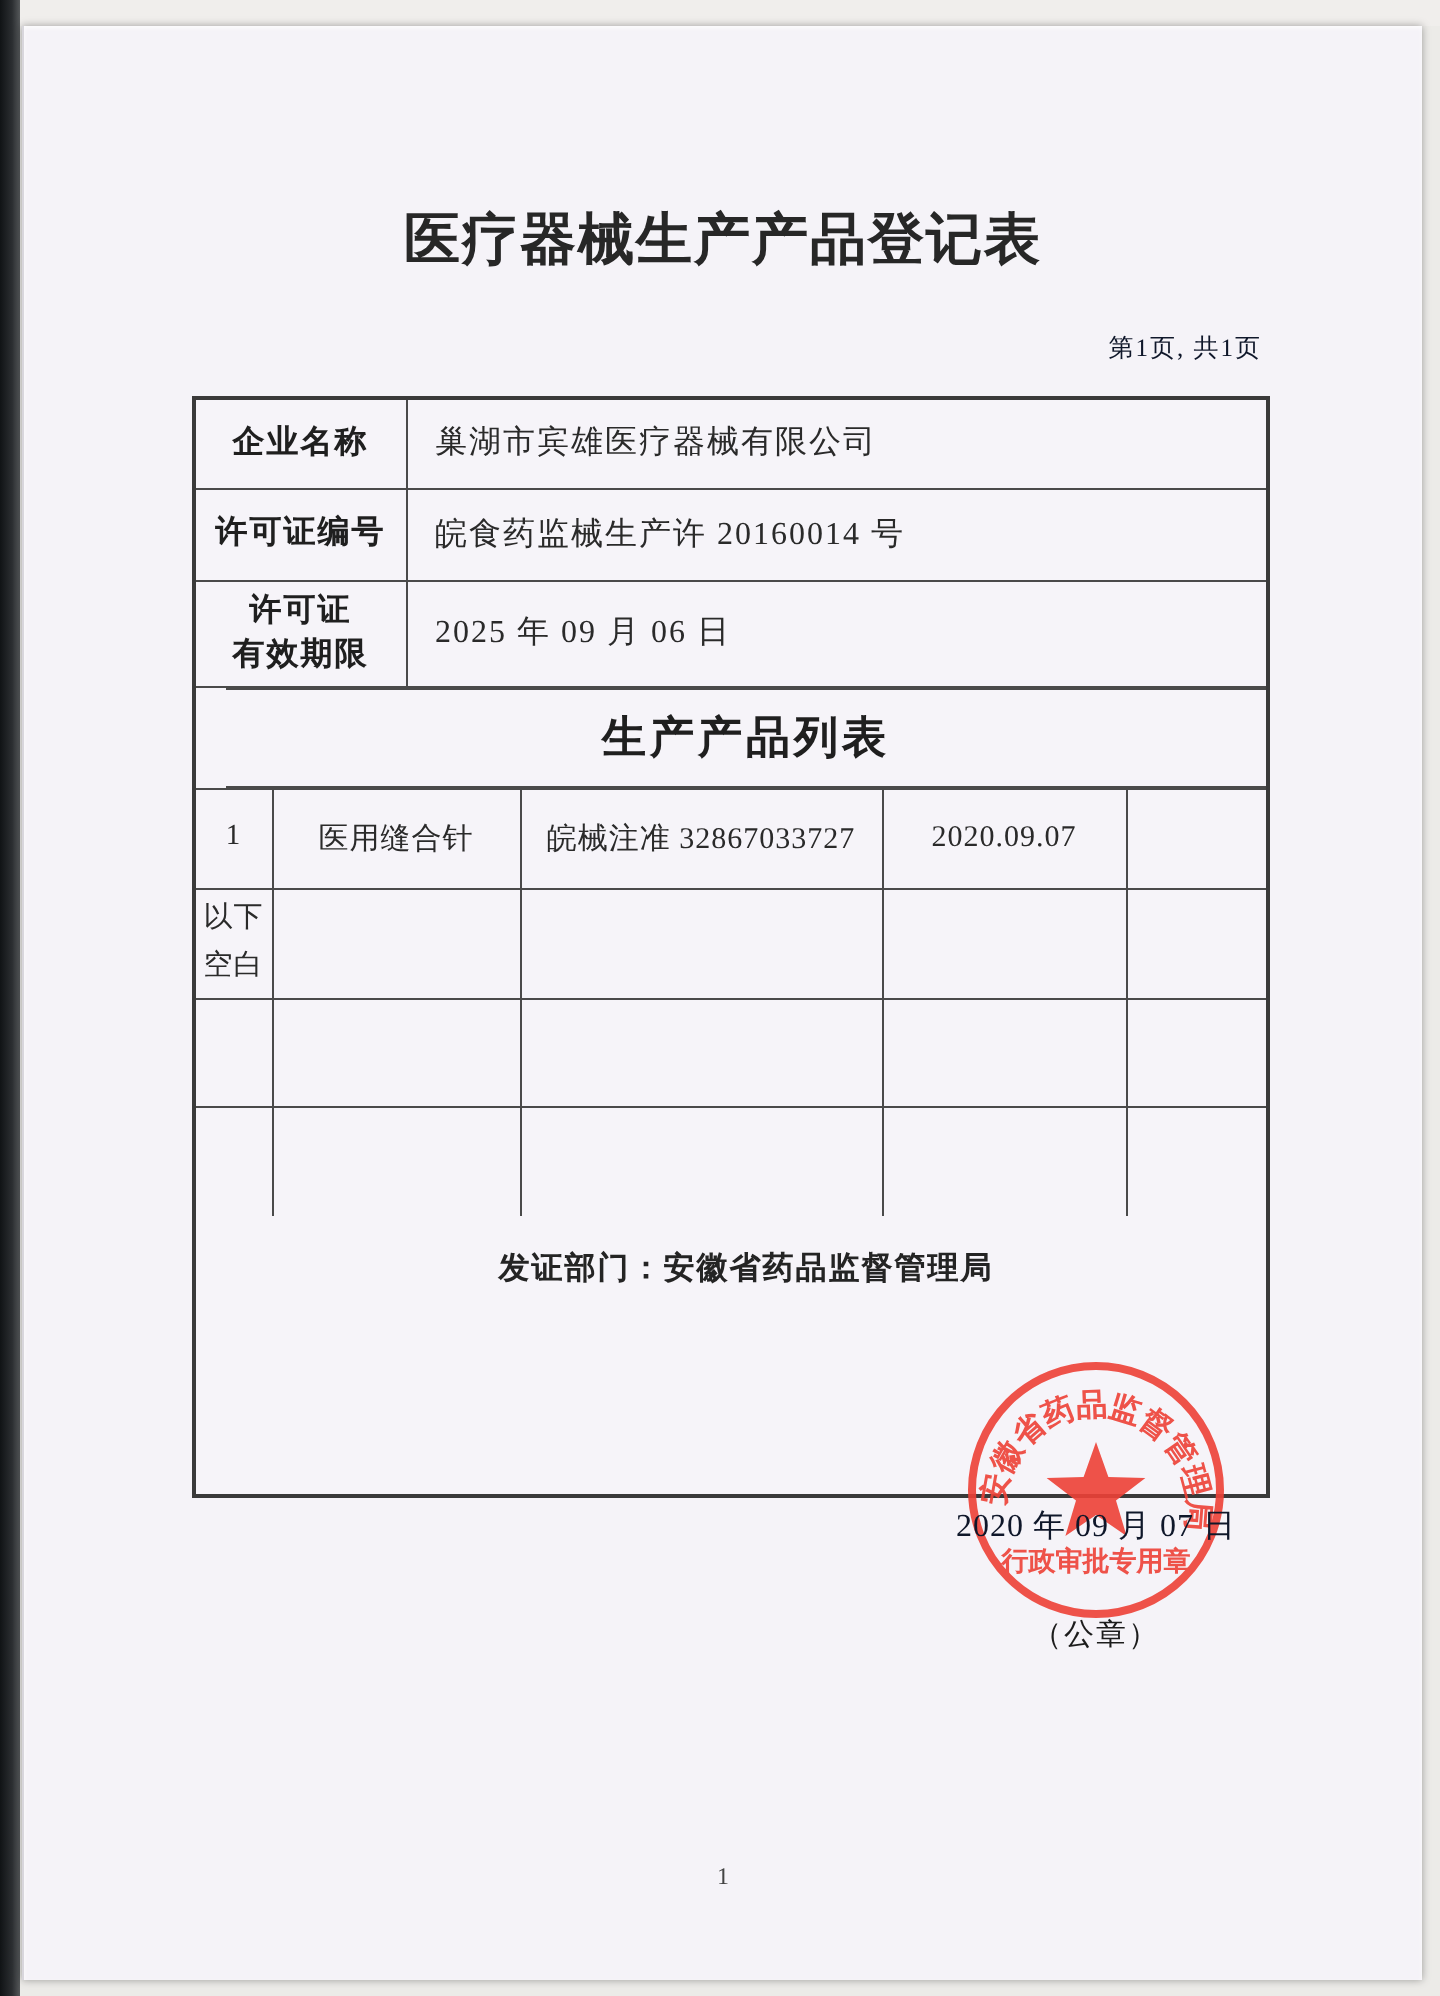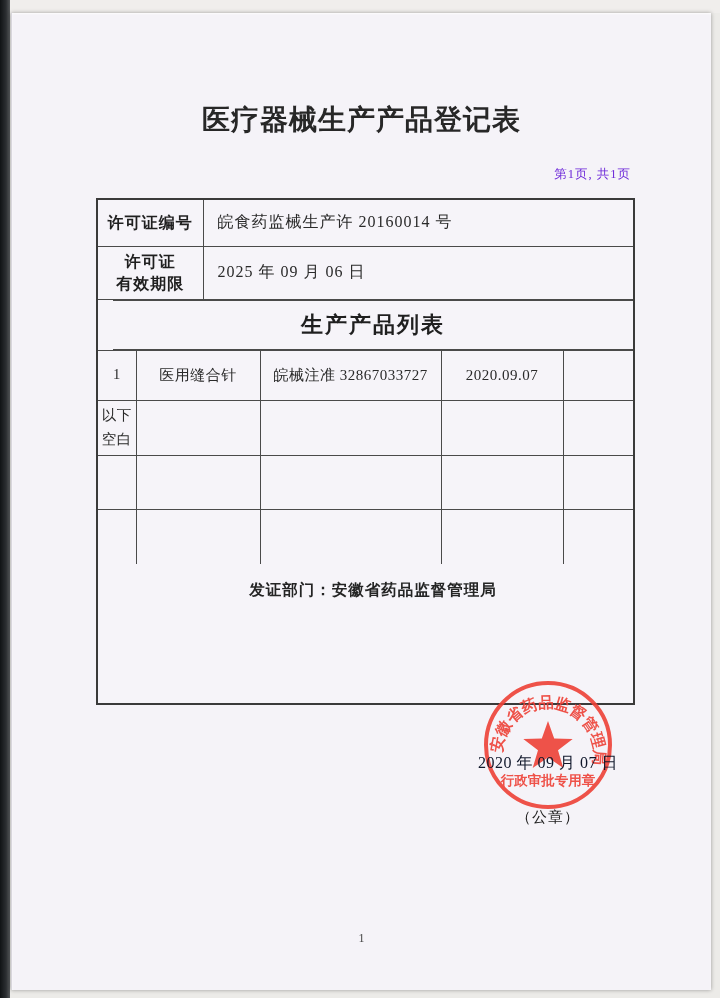--- a/index.html
+++ b/index.html
@@ -22,21 +22,21 @@
     box-shadow:0 0 4px rgba(0,0,0,.35), inset 0 1px 2px rgba(255,255,255,.8);
     border-left:1px solid #d8d6dc;
   }
   .doc-title{
     position:absolute;left:0;top:88px;width:100%;
     text-align:center;font-size:28px;font-weight:bold;color:#272727;
     font-family:"Liberation Sans","DejaVu Sans",sans-serif;
     letter-spacing:1px;margin:0;
   }
   .page-info{
-    position:absolute;right:80px;top:153px;font-size:12.5px;color:#6d28d9;
+    position:absolute;right:80px;top:153px;font-size:12.5px;color:#0f172a;
     letter-spacing:1px;
   }
   .doc-table{
     position:absolute;left:84px;top:185px;width:535px;
     border:2px solid #3a3a3a;background:#f6f4f9;
   }
   table{border-collapse:collapse;width:100%;table-layout:fixed;}
   td,th{border:1px solid #4a4a4a;padding:0;vertical-align:middle;}
   
   .info-table tr td:first-child{border-left:none;}
@@ -105,20 +105,24 @@
   <div class="page-info">第1页, 共1页</div>
 
   <div class="doc-table">
 
     <table class="info-table">
       <colgroup>
           <col style="width:105px">
           <col>
         </colgroup>
       <tbody>
+          <tr style="height:44px">
+        <td class="lbl">企业名称</td>
+        <td class="val">巢湖市宾雄医疗器械有限公司</td>
+      </tr>
       <tr style="height:46px">
         <td class="lbl">许可证编号</td>
         <td class="val">皖食药监械生产许 20160014 号</td>
       </tr>
       <tr style="height:53px">
         <td class="lbl">许可证
 有效期限</td>
         <td class="val">2025 年 09 月 06 日</td>
       </tr>
     </tbody>

